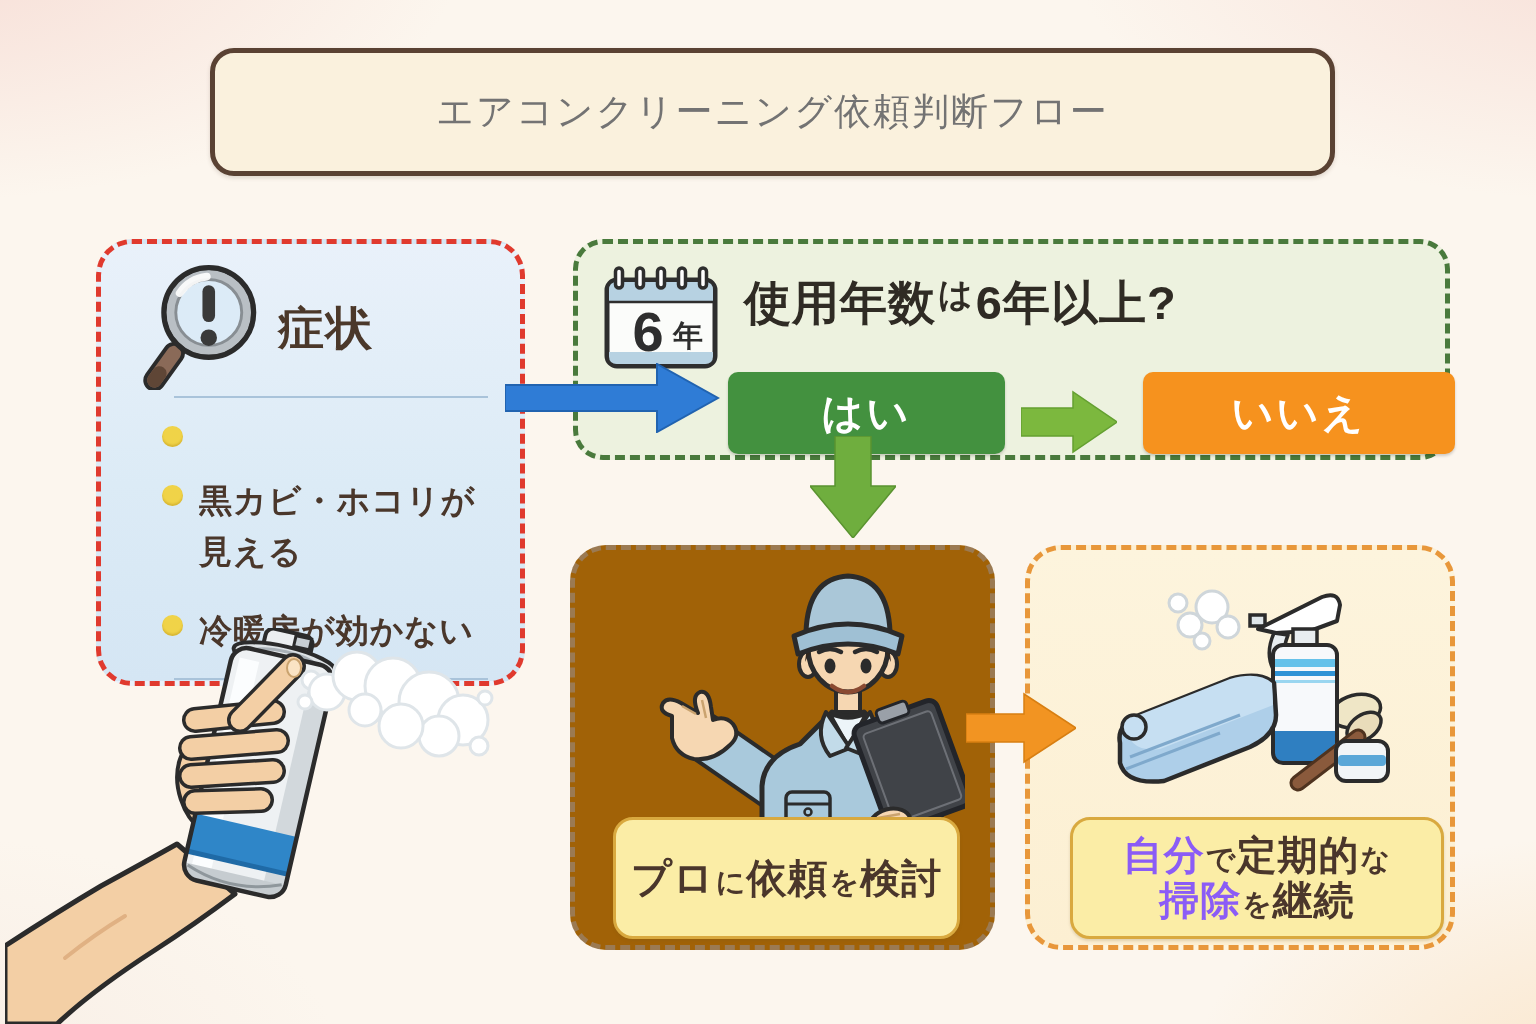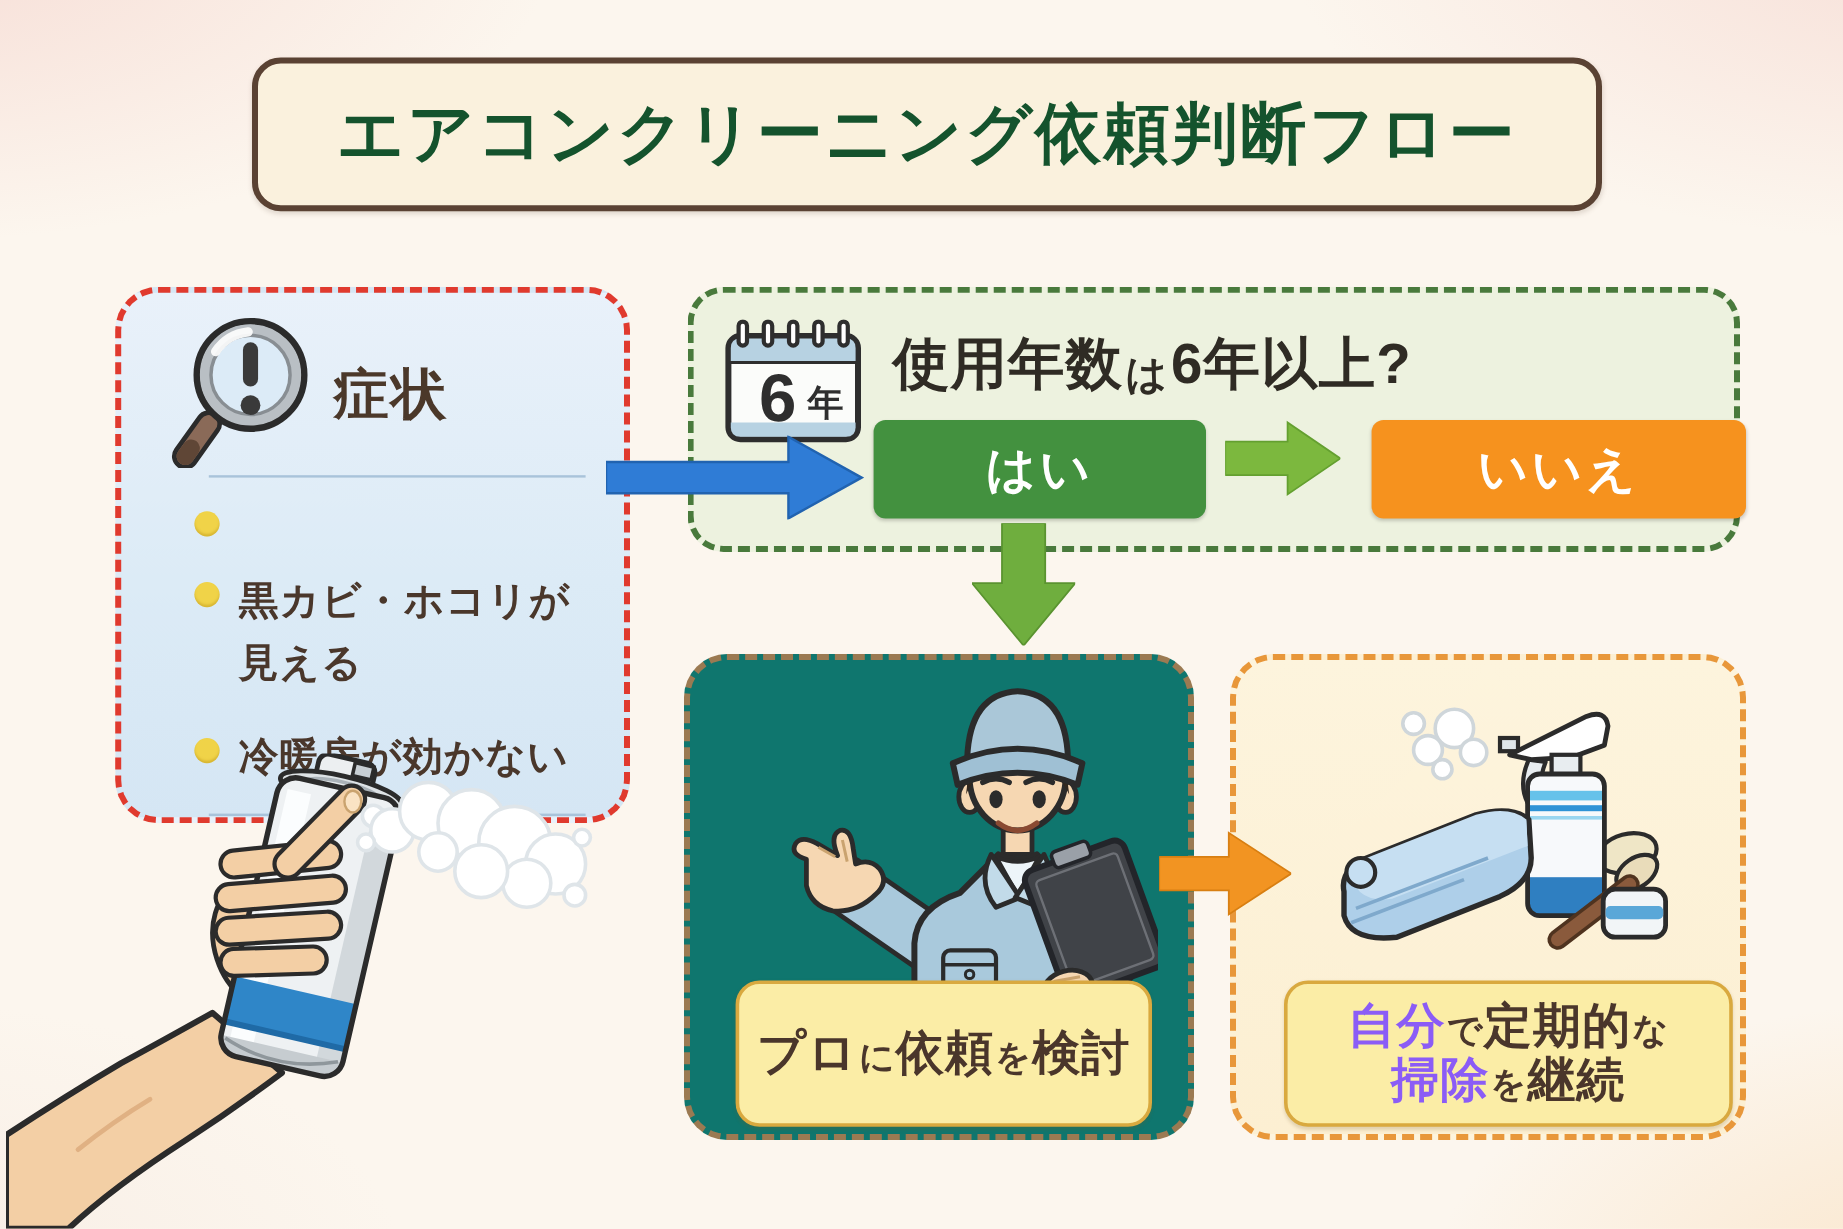--- a/index.html
+++ b/index.html
@@ -16,21 +16,21 @@
   .canvas{position:relative;width:1536px;height:1024px;}
 
   
   .title-box{
     position:absolute;left:210px;top:48px;width:1115px;height:118px;
     background:#faf1dd;border:5px solid #5a4233;border-radius:24px;
     display:flex;align-items:center;justify-content:center;
     box-shadow:0 2px 4px rgba(90,66,51,.18);
   }
   .title-box h1{
-    margin:0;font-size:55px;font-weight:700;color:#14532d;letter-spacing:2px;white-space:nowrap;
+    margin:0;font-size:37px;font-weight:400;color:#737373;letter-spacing:2px;white-space:nowrap;
   }
 
   
   .symptom-box{
     position:absolute;left:96px;top:239px;width:429px;height:447px;box-sizing:border-box;
     background:linear-gradient(180deg,#e9f1fa 0%,#dcebf6 55%,#d5e6f4 100%);
     border:5px dashed #e03a2e;border-radius:36px;padding-left:11px;
   }
   .symptom-header{display:flex;align-items:center;padding:18px 26px 0 30px;}
   .symptom-header .heading{font-size:46px;font-weight:800;color:#4b382a;margin-left:18px;margin-top:6px;letter-spacing:2px;}
@@ -46,42 +46,42 @@
   }
   .sym-divider.bottom{margin-top:-6px;}
 
   
   .question-box{
     position:absolute;left:573px;top:239px;width:877px;height:221px;box-sizing:border-box;
     background:#edf2df;border:5px dashed #497a3c;border-radius:30px;
   }
   .calendar-wrap{position:absolute;left:24px;top:22px;width:118px;height:106px;}
   .question-text{
-    position:absolute;left:166px;top:28px;display:flex;align-items:flex-end;
+    position:absolute;left:166px;top:28px;display:flex;align-items:flex-start;
     color:#2f2b24;font-weight:800;letter-spacing:1px;white-space:nowrap;
   }
   .question-text .big{font-size:47px;}
   .question-text .small{font-size:34px;padding:0 2px;}
-  .answers-row{position:absolute;left:150px;top:106px;display:flex;align-items:flex-start;gap:16px;}
+  .answers-row{position:absolute;left:150px;top:128px;display:flex;align-items:flex-end;gap:16px;}
   .answer-btn{
     height:82px;display:flex;align-items:center;justify-content:center;
     border-radius:10px;color:#ffffff;font-size:41px;font-weight:800;letter-spacing:3px;
     box-shadow:0 2px 3px rgba(0,0,0,.18);
   }
   .yes-btn{width:277px;background:#43913f;}
   .no-btn{width:312px;background:#f6921e;margin-left:10px;}
   .mini-arrow{width:96px;height:64px;flex:0 0 auto;}
 
   
   .flow-arrow{position:absolute;z-index:5;}
 
   
   .pro-box{
     position:absolute;left:570px;top:545px;width:425px;height:405px;box-sizing:border-box;
-    background:#0f766e;border:5px dashed #9b7a52;border-radius:36px;
+    background:#a16207;border:5px dashed #9b7a52;border-radius:36px;
   }
   .self-box{
     position:absolute;left:1025px;top:545px;width:430px;height:405px;box-sizing:border-box;
     background:linear-gradient(180deg,#fdf4dd 0%,#fcefd2 100%);
     border:5px dashed #e8973a;border-radius:36px;
   }
   .illu{position:absolute;}
   .result-label{
     position:absolute;top:267px;height:122px;box-sizing:border-box;
     background:#fbeda6;border:3px solid #d9a93f;border-radius:20px;

